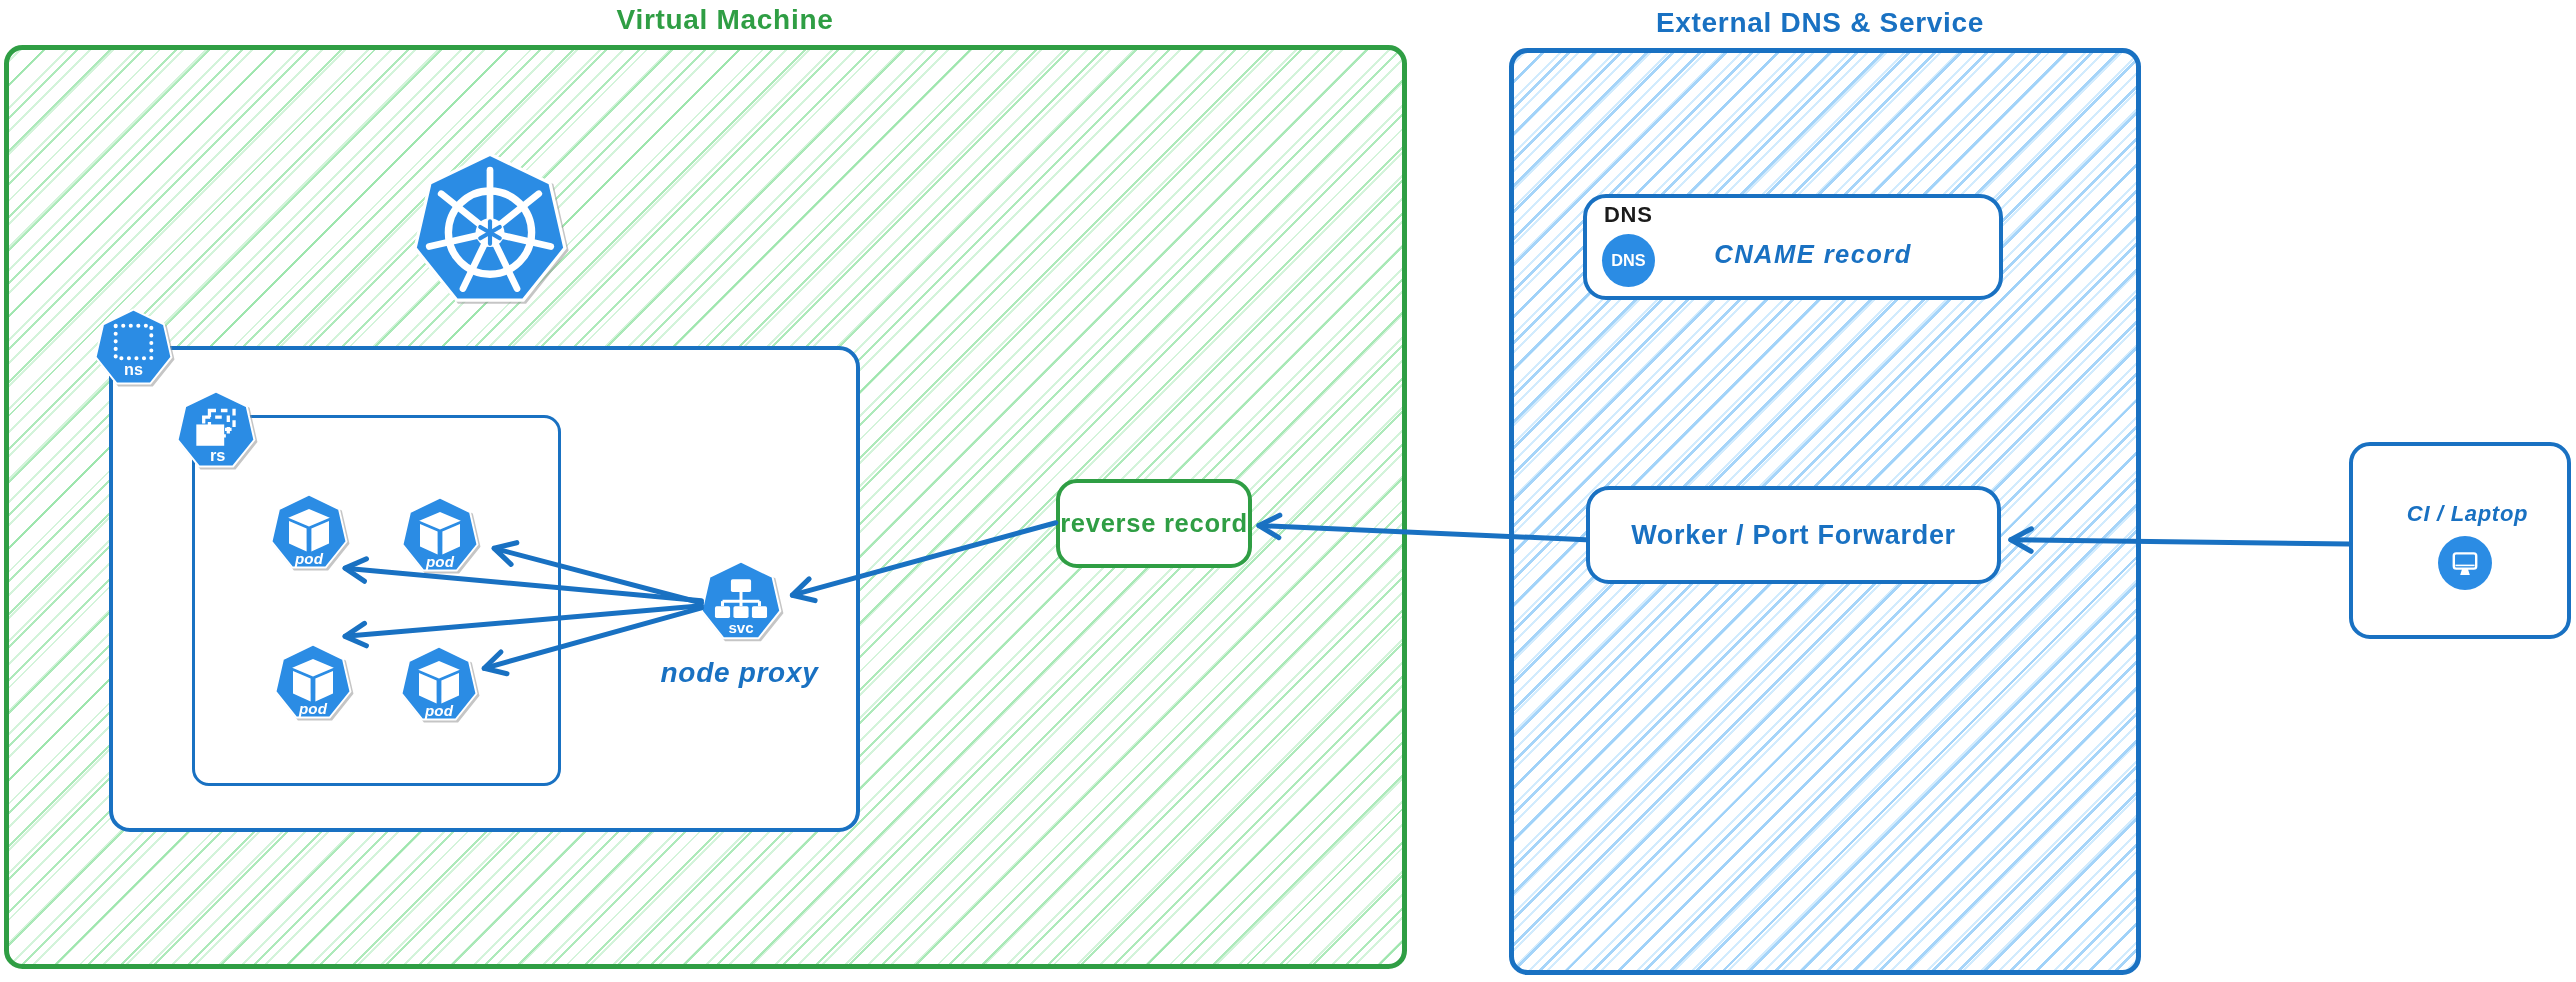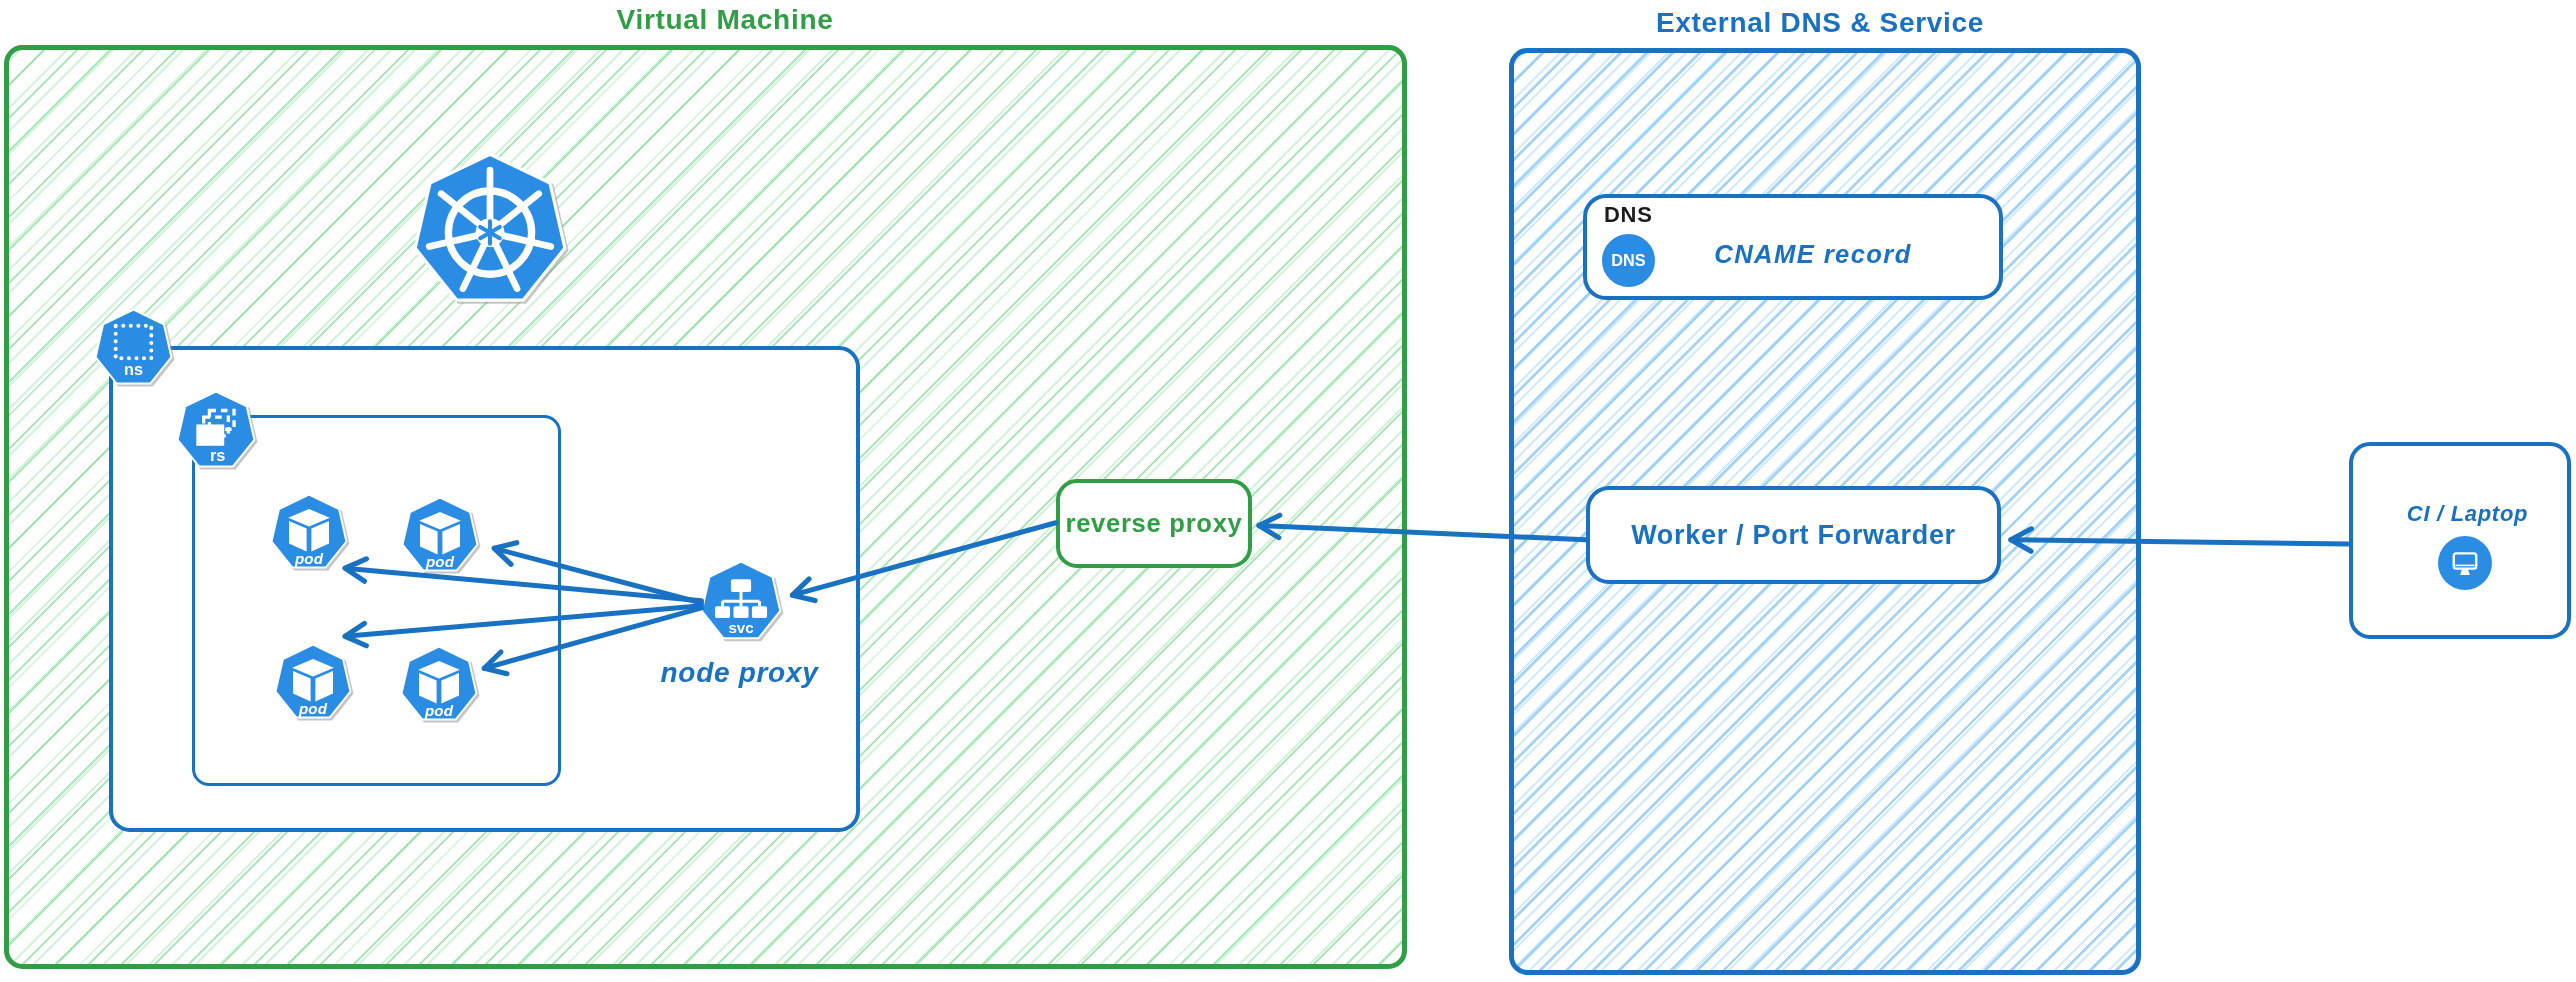--- a/index.html
+++ b/index.html
@@ -135,21 +135,21 @@
       <line x1="72" y1="49" x2="72" y2="55"></line>
     </g>
     <rect x="19" y="55" width="18" height="14" rx="2" fill="#ffffff"></rect>
     <rect x="41" y="55" width="18" height="14" rx="2" fill="#ffffff"></rect>
     <rect x="63" y="55" width="18" height="14" rx="2" fill="#ffffff"></rect>
     <text class="hept-label" x="50" y="87" font-size="18" text-anchor="middle">svc</text>
   </svg>
   <div class="caption" style="left:633px;top:657px;width:213px;">node proxy</div>
 
   <div class="card green-border flex" style="left:1056px;top:479px;width:196px;height:89px;border-radius:21px;">
-    <span class="green-text" style="font-size:25.6px;font-weight:600;letter-spacing:0.7px;">reverse proxy</span>
+    <span class="green-text" style="font-size:25.6px;font-weight:600;letter-spacing:0.7px;">reverse record</span>
   </div>
 
   <div class="card" style="left:1583px;top:194px;width:420px;height:106px;border-radius:23px;"></div>
   <div class="dns-tag" style="left:1604px;top:202px;">DNS</div>
   <div class="badge-circle" style="left:1602px;top:234px;width:53px;height:53px;">
     <span style="font-size:16.3px;">DNS</span>
   </div>
   <div class="caption" style="left:1671px;top:240px;width:284px;font-size:25.6px;letter-spacing:1.4px;">CNAME record</div>
 
   <div class="card flex" style="left:1586px;top:486px;width:415px;height:98px;border-radius:23px;">

